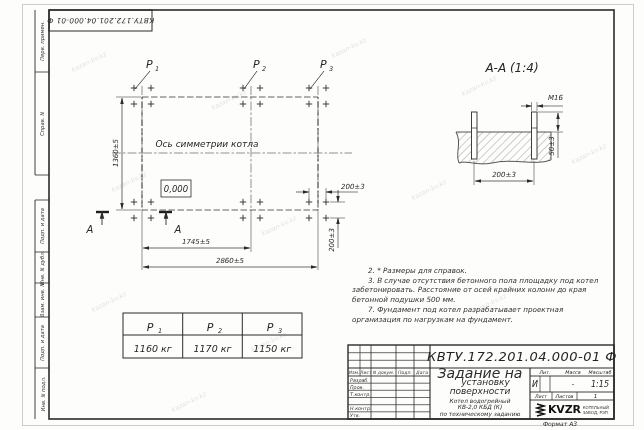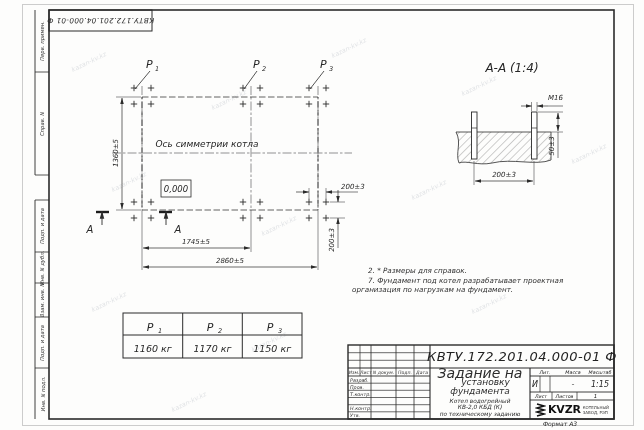--- a/index.html
+++ b/index.html
@@ -238,20 +238,21 @@
   </div>
 <div class="vlab" style="top:317px;height:51px;">
     <span>Подп. и дата</span>
   </div>
 <div class="vlab" style="top:368px;height:51px;">
     <span>Инв. N подл.</span>
   </div>
 
 <div class="notes">
   <p>2. * Размеры для справок.</p>
+  <p>3. В случае отсутствия бетонного пола площадку под котел забетонировать. Расстояние от осей крайних колонн до края бетонной подушки 500 мм.</p>
   <p>7. Фундамент под котел разрабатывает проектная организация по нагрузкам на фундамент.</p>
 </div>
 
 <div>
   <div class="tb-txt ctr" style="left:431px;top:346px;width:182px;height:21px;font-size:13px;letter-spacing:.5px;white-space:nowrap;">КВТУ.172.201.04.000-01 Ф</div>
 
   <div class="abs hdr-row" style="left:348px;top:368.5px;width:82px;height:8px;align-items:center;">
     <span style="width:12px;">Изм.</span>
     <span style="width:11px;">Лист</span>
     <span style="width:25px;">N докум.</span>
@@ -262,21 +263,21 @@
   <div class="abs staff" style="left:350px;top:376.5px;width:22px;">Разраб.</div>
   <div class="abs staff" style="left:350px;top:383.7px;width:22px;">Пров.</div>
   <div class="abs staff" style="left:350px;top:390.8px;width:22px;">Т.контр.</div>
   <div class="abs staff" style="left:350px;top:398px;width:22px;"></div>
   <div class="abs staff" style="left:350px;top:405.2px;width:22px;">Н.контр.</div>
   <div class="abs staff" style="left:350px;top:412.3px;width:22px;">Утв.</div>
 
   <div class="abs" style="left:430px;top:369px;width:100px;text-align:center;">
     <div class="it" style="font-size:14px;line-height:9.2px;">Задание на</div>
     <div class="it" style="font-size:9px;line-height:9.2px;margin-left:11px;">установку</div>
-    <div class="it" style="font-size:9px;line-height:9.2px;">фундамента</div>
+    <div class="it" style="font-size:9px;line-height:9.2px;">поверхности</div>
   </div>
 
   <div class="abs" style="left:430px;top:397.5px;width:100px;text-align:center;">
     <div class="it" style="font-size:5.8px;line-height:6.8px;">Котел водогрейный</div>
     <div class="it" style="font-size:5.8px;line-height:6.8px;">КВ-2,0 КБД (К)</div>
     <div class="it" style="font-size:5.8px;line-height:6.8px;">по техническому заданию</div>
   </div>
 
   <div class="tb-txt" style="left:530px;top:369.5px;width:30px;text-align:center;font-size:4.8px;">Лит.</div>
   <div class="tb-txt" style="left:560px;top:369.5px;width:26px;text-align:center;font-size:4.8px;">Масса</div>

